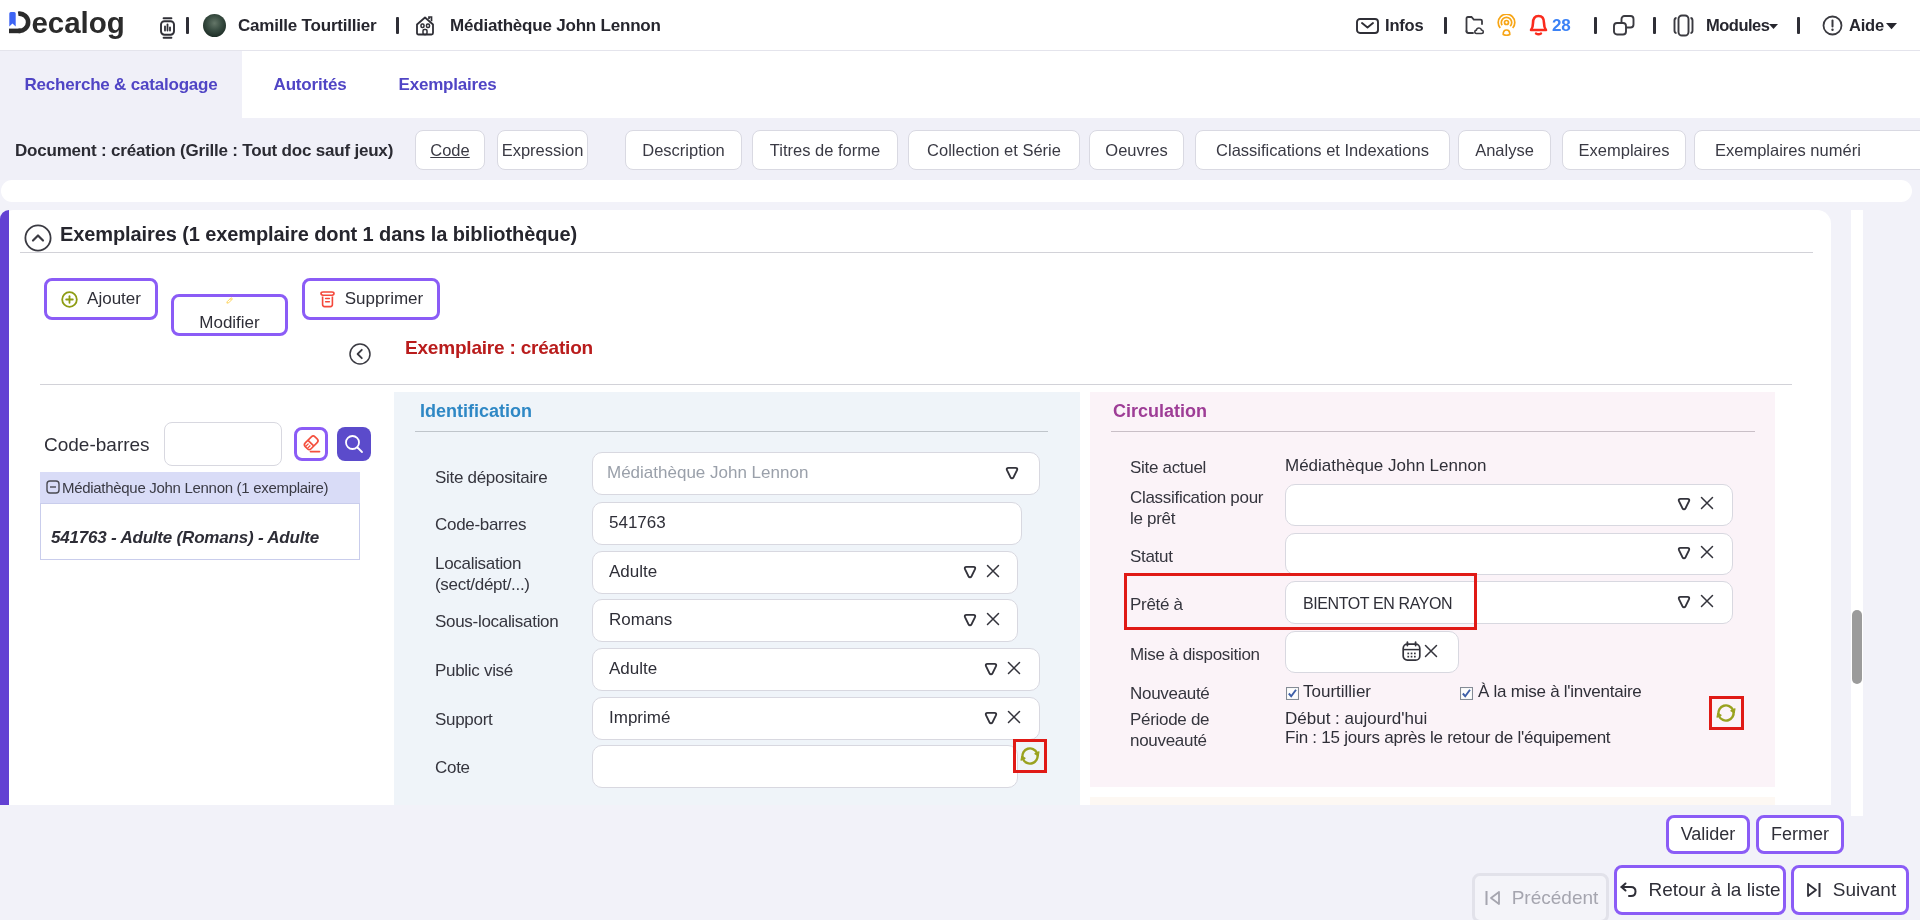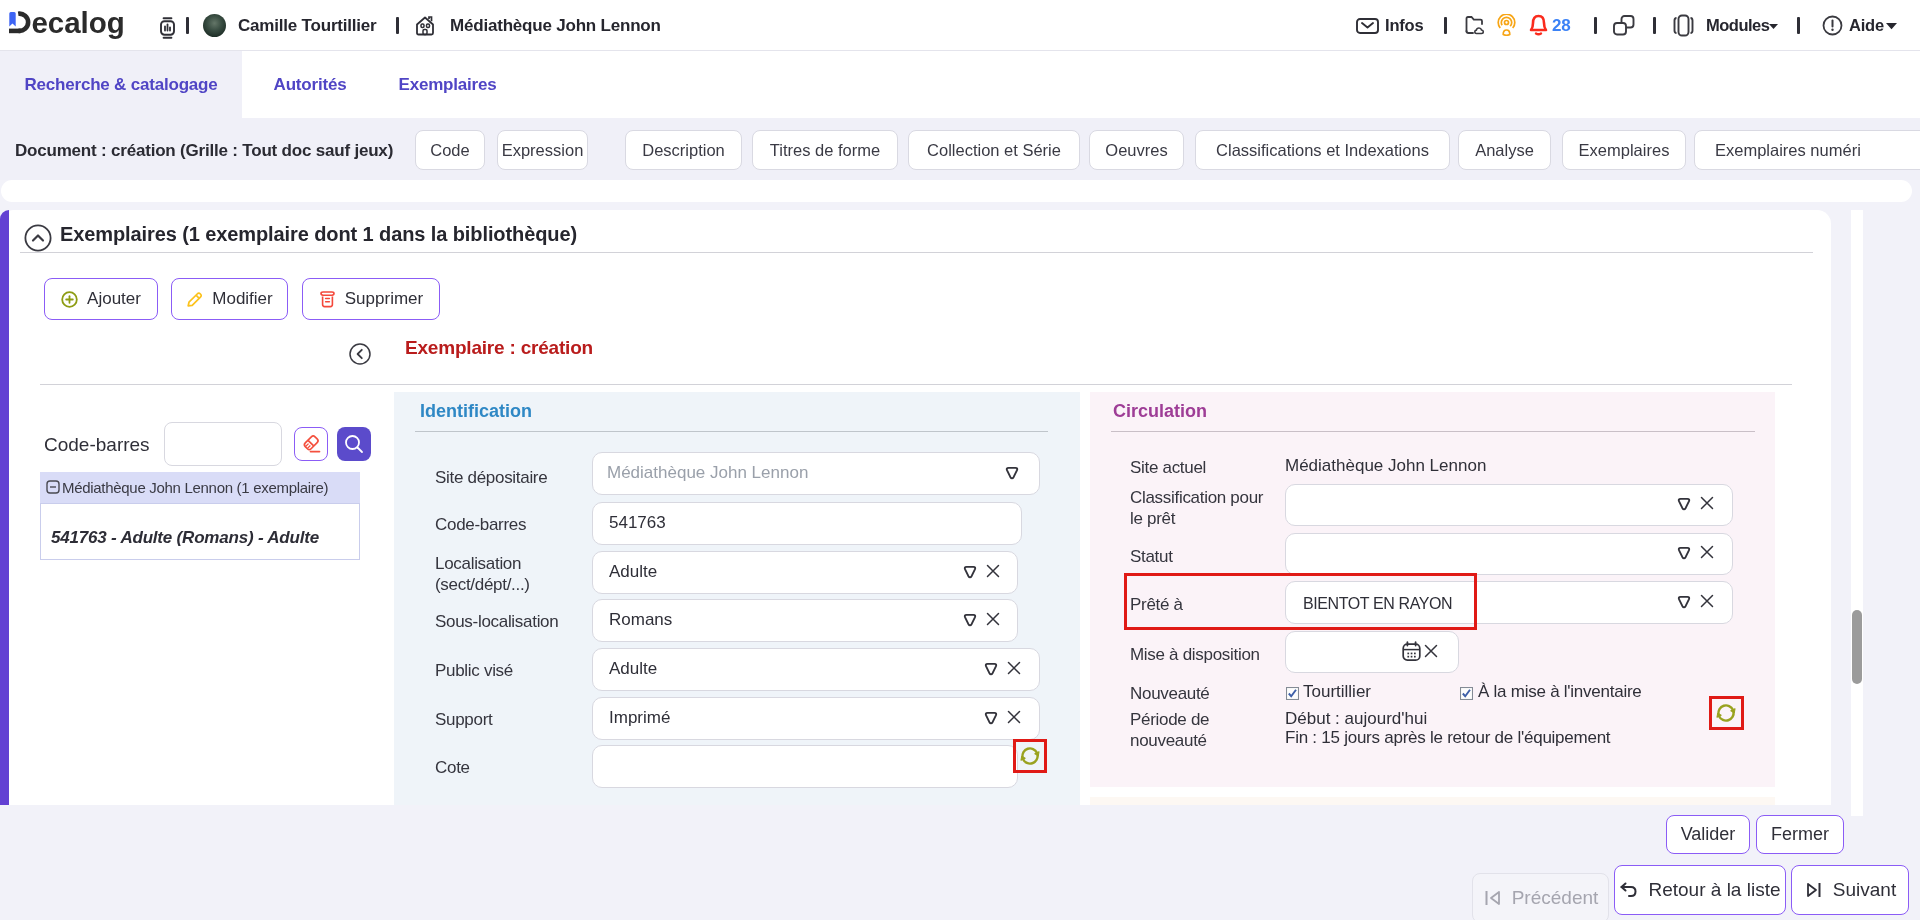--- a/index.html
+++ b/index.html
@@ -11,21 +11,21 @@
 .navtxt { position:absolute; top:0; font-weight:bold; color:#26262e; font-size:16.5px; line-height:51px; white-space:nowrap; letter-spacing:-0.2px; }
 .navsep { position:absolute; top:17px; width:2.5px; height:17px; background:#2e2e36; border-radius:1px; }
 #tabs { position:absolute; left:0; top:51px; width:1920px; height:67px; background:#fff; }
 .tab { position:absolute; top:0; height:67px; font-weight:bold; color:#5045c5; font-size:17px; line-height:67px; text-align:center; letter-spacing:-0.2px; }
 #toolbar { position:absolute; left:0; top:118px; width:1920px; height:62px; background:#f0f0f8; }
 .chip { position:absolute; top:12px; height:40px; background:#fff; border:1px solid #d9d9e2; border-radius:8px; color:#3a3a44; font-size:16.5px; line-height:38px; text-align:center; white-space:nowrap; }
 #whiteband { position:absolute; left:1px; top:180px; width:1911px; height:22px; background:#fff; border-radius:11px; }
 #main { position:absolute; left:0; top:210px; width:1831px; height:595px; background:#fff; border-radius:14px 14px 0 0; }
 #purple { position:absolute; left:0; top:210px; width:9px; height:595px; background:#6341d3; border-radius:14px 0 0 0; }
 .hr { position:absolute; height:1px; background:#d2d2d8; }
-.btn { position:absolute; background:#fff; border:1px solid #8b5cf6; border-radius:8px; color:#2f2f38; font-size:17px; display:flex; align-items:center; justify-content:center; gap:9px; white-space:nowrap; }
+.btn { position:absolute; background:#fff; border:3px solid #8b5cf6; border-radius:8px; color:#2f2f38; font-size:17px; display:flex; align-items:center; justify-content:center; gap:9px; white-space:nowrap; }
 .input { position:absolute; background:#fff; border:1px solid #d8d8e0; border-radius:10px; }
 .lbl { position:absolute; color:#35353e; font-size:17px; letter-spacing:-0.3px; line-height:21px; white-space:nowrap; }
 .val { position:absolute; color:#2f2f38; font-size:17px; white-space:nowrap; }
 .icx { position:absolute; }
 .redbox { position:absolute; border:3px solid #e01a16; }
 </style>
 </head>
 <body>
 <div id="nav">
   <svg class="icx" style="left:9px;top:10px;" width="135" height="42" viewBox="0 0 135 42">
@@ -104,21 +104,21 @@
     </svg>
 </div>
 
 <div id="tabs">
   <div class="tab" style="left:0;width:242px;background:#f0f0f8;">Recherche &amp; catalogage</div>
   <div class="tab" style="left:255px;width:110px;">Autorités</div>
   <div class="tab" style="left:385px;width:125px;">Exemplaires</div>
 </div>
 <div id="toolbar">
   <div style="position:absolute;left:15px;top:2px;height:62px;line-height:62px;font-weight:bold;color:#2b2b33;font-size:17px;letter-spacing:-0.2px;">Document : création (Grille : Tout doc sauf jeux)</div>
-  <div class="chip" style="left:415px;width:70px;">Code</div>
+  <div class="chip" style="left:415px;width:70px;text-decoration:underline;">Code</div>
   <div class="chip" style="left:497px;width:91px;">Expression</div>
   <div class="chip" style="left:625px;width:117px;">Description</div>
   <div class="chip" style="left:752px;width:146px;">Titres de forme</div>
   <div class="chip" style="left:908px;width:172px;">Collection et Série</div>
   <div class="chip" style="left:1089px;width:95px;">Oeuvres</div>
   <div class="chip" style="left:1195px;width:255px;">Classifications et Indexations</div>
   <div class="chip" style="left:1458px;width:93px;">Analyse</div>
   <div class="chip" style="left:1562px;width:124px;">Exemplaires</div>
   <div class="chip" style="left:1694px;width:300px;text-align:left;padding-left:20px;">Exemplaires numéri</div>
 </div>
@@ -134,21 +134,21 @@
 <div class="hr" style="left:20px;top:252px;width:1793px;"></div>
 
 <div class="btn" style="left:44px;top:278px;width:114px;height:42px;">
   <svg width="17" height="17" viewBox="0 0 17 17">
       <circle cx="8.5" cy="8.5" r="7.3" fill="none" stroke="#8d9c13" stroke-width="1.8"></circle>
       <line x1="8.5" y1="5.2" x2="8.5" y2="11.8" stroke="#8d9c13" stroke-width="1.8" stroke-linecap="round"></line>
       <line x1="5.2" y1="8.5" x2="11.8" y2="8.5" stroke="#8d9c13" stroke-width="1.8" stroke-linecap="round"></line>
     </svg>
   <span>Ajouter</span>
 </div>
-<div class="btn" style="left:171px;top:278px;width:117px;height:42px;">
+<div class="btn" style="left:171px;top:294px;width:117px;height:42px;flex-direction:column;">
   <svg width="17" height="17" viewBox="0 0 17 17">
       <path d="M2.2 14.8 L3 11.2 L11.2 3 Q12.8 1.4 14.4 3 Q16 4.6 14.4 6.2 L6.2 14.4 L2.2 14.8 Z" fill="none" stroke="#fcc21b" stroke-width="1.7" stroke-linejoin="round"></path>
       <path d="M10.2 4.4 L13 7.2" stroke="#fcc21b" stroke-width="1.7"></path>
     </svg>
   <span>Modifier</span>
 </div>
 <div class="btn" style="left:302px;top:278px;width:138px;height:42px;">
   <svg width="17" height="18" viewBox="0 0 17 18">
       <path d="M2 3.6 Q2 2 4 2 L13 2 Q15 2 15 3.6 Q15 5.2 13 5.2 L4 5.2 Q2 5.2 2 3.6 Z" fill="none" stroke="#f4483b" stroke-width="1.6"></path>
       <path d="M3.6 6.4 L3.6 14.6 Q3.6 16.6 5.6 16.6 L11.4 16.6 Q13.4 16.6 13.4 14.6 L13.4 6.4" fill="none" stroke="#f4483b" stroke-width="1.6"></path>

